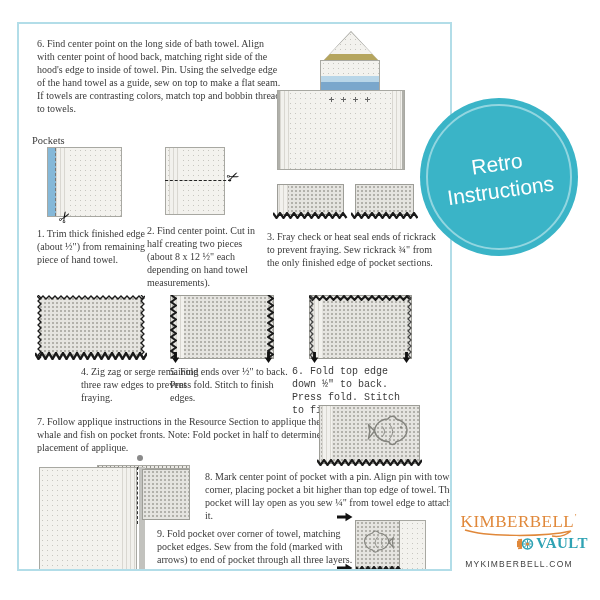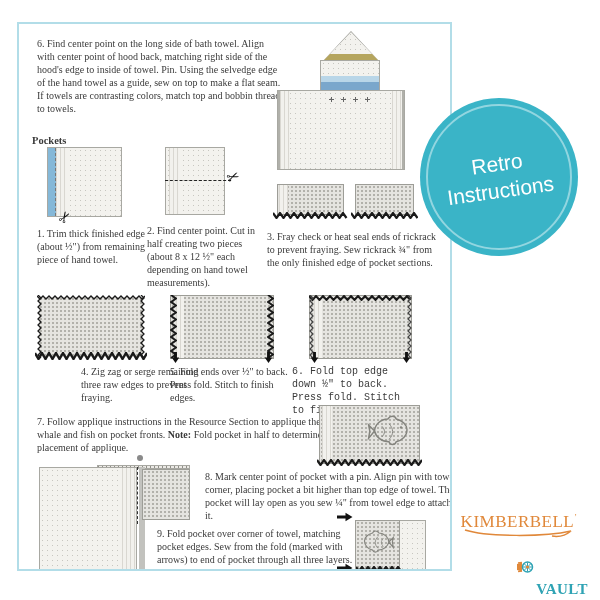--- a/index.html
+++ b/index.html
@@ -2,21 +2,21 @@
 <html><head>
 <meta charset="utf-8">
 <style>
   html,body{margin:0;padding:0;background:#fff;}
   #stage{position:relative;width:600px;height:600px;background:#fff;overflow:hidden;
          font-family:"Liberation Serif","DejaVu Serif",serif;color:#3a3a3a;}
   .page{position:absolute;left:17px;top:22px;width:435px;height:549px;background:#fff;
         border:2px solid #b2dde8;box-sizing:border-box;overflow:hidden;}
   .abs{position:absolute;}
   .txt{font-size:10px;line-height:13px;color:#3a3a3a;}
-  .bold{font-weight:bold;}
+  .bold{font-weight:normal;}
   
   .dots-light{background-color:#f3f2ee;
     background-image:radial-gradient(#c7c6c0 0.8px, rgba(0,0,0,0) 0.9px);
     background-size:5px 5px;border:1px solid #a8a8a2;box-sizing:border-box;}
   .dots-gray{background-color:#e5e4e0;
     background-image:radial-gradient(#b2b1ab 0.9px, rgba(0,0,0,0) 1px);
     background-size:4px 4px;border:1px solid #9d9d97;box-sizing:border-box;}
   .selvedge{background:repeating-linear-gradient(90deg,#d9d7d1 0 1.5px,#f2f1ed 1.5px 4px);}
   .edgebar{background:#b0b0aa;width:2px;}
   .noborder{border:none;}
@@ -30,21 +30,21 @@
          background:#3ab4c7;z-index:5;display:flex;align-items:center;justify-content:center;}
   .badge::before{content:"";position:absolute;inset:6px;border:2px solid rgba(255,255,255,.45);
          border-radius:50%;}
   .badge-text{transform:rotate(-8deg);text-align:center;color:#fff;
          font-family:"Liberation Sans","DejaVu Sans",sans-serif;font-size:21px;line-height:1.3;}
   
   .logo{position:absolute;left:446px;top:512px;width:146px;text-align:center;}
   .brand{font-size:17px;font-weight:normal;color:#e0883a;letter-spacing:.5px;white-space:nowrap;}
   .brand sup{font-size:8px;}
   .vault-row{display:flex;align-items:center;justify-content:flex-end;gap:2px;margin-top:-3px;padding-right:4px;}
-  .vault-text{font-size:15px;font-weight:bold;color:#2fa3b4;letter-spacing:.5px;margin-top:46px;}
+  .vault-text{font-size:15px;font-weight:bold;color:#2fa3b4;letter-spacing:.5px;}
   .website{margin-top:7px;font-family:"Liberation Sans","DejaVu Sans",sans-serif;
            font-size:8.5px;letter-spacing:1.2px;color:#3f3f3f;}
   .dashedv{border-left:1.5px dashed #333;}
   .tickline{background:repeating-linear-gradient(90deg,#8f8f89 0 1px,#eceae6 1px 4px);
             border:1px solid #a8a8a2;box-sizing:border-box;}
 </style>
 </head>
 <body>
 
 <div id="stage">

